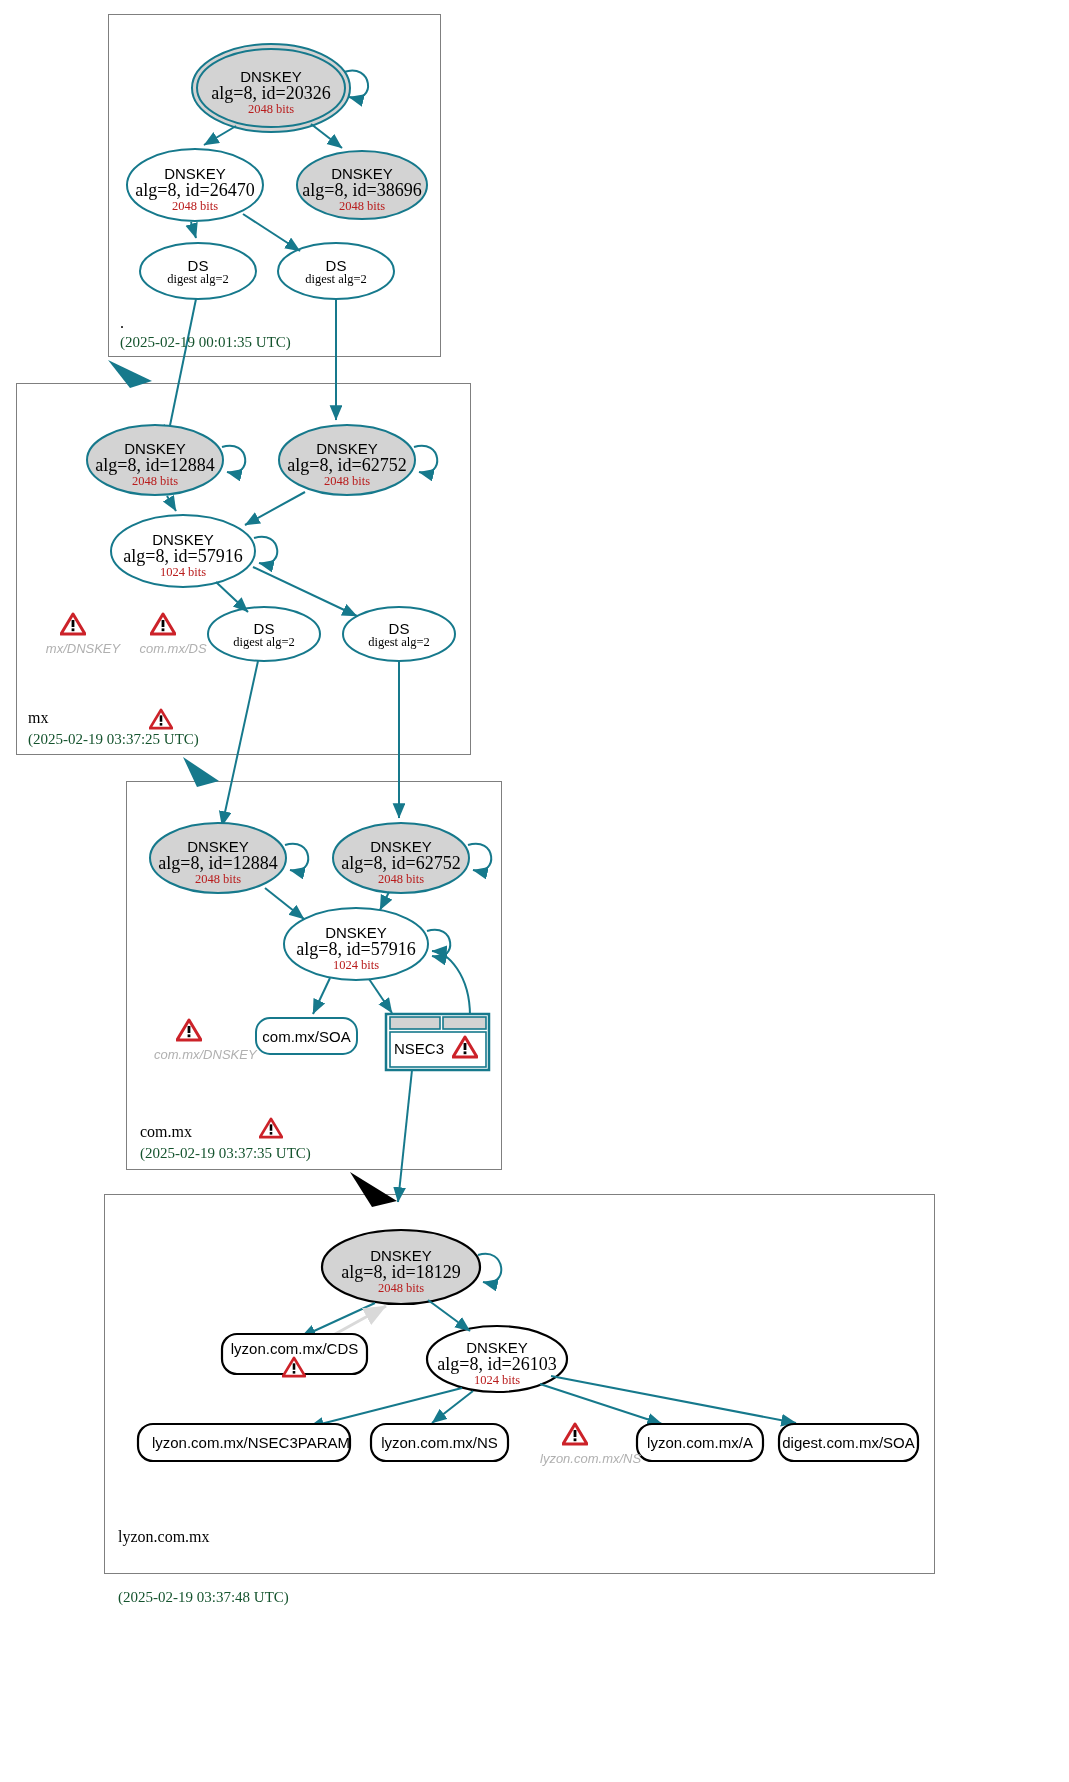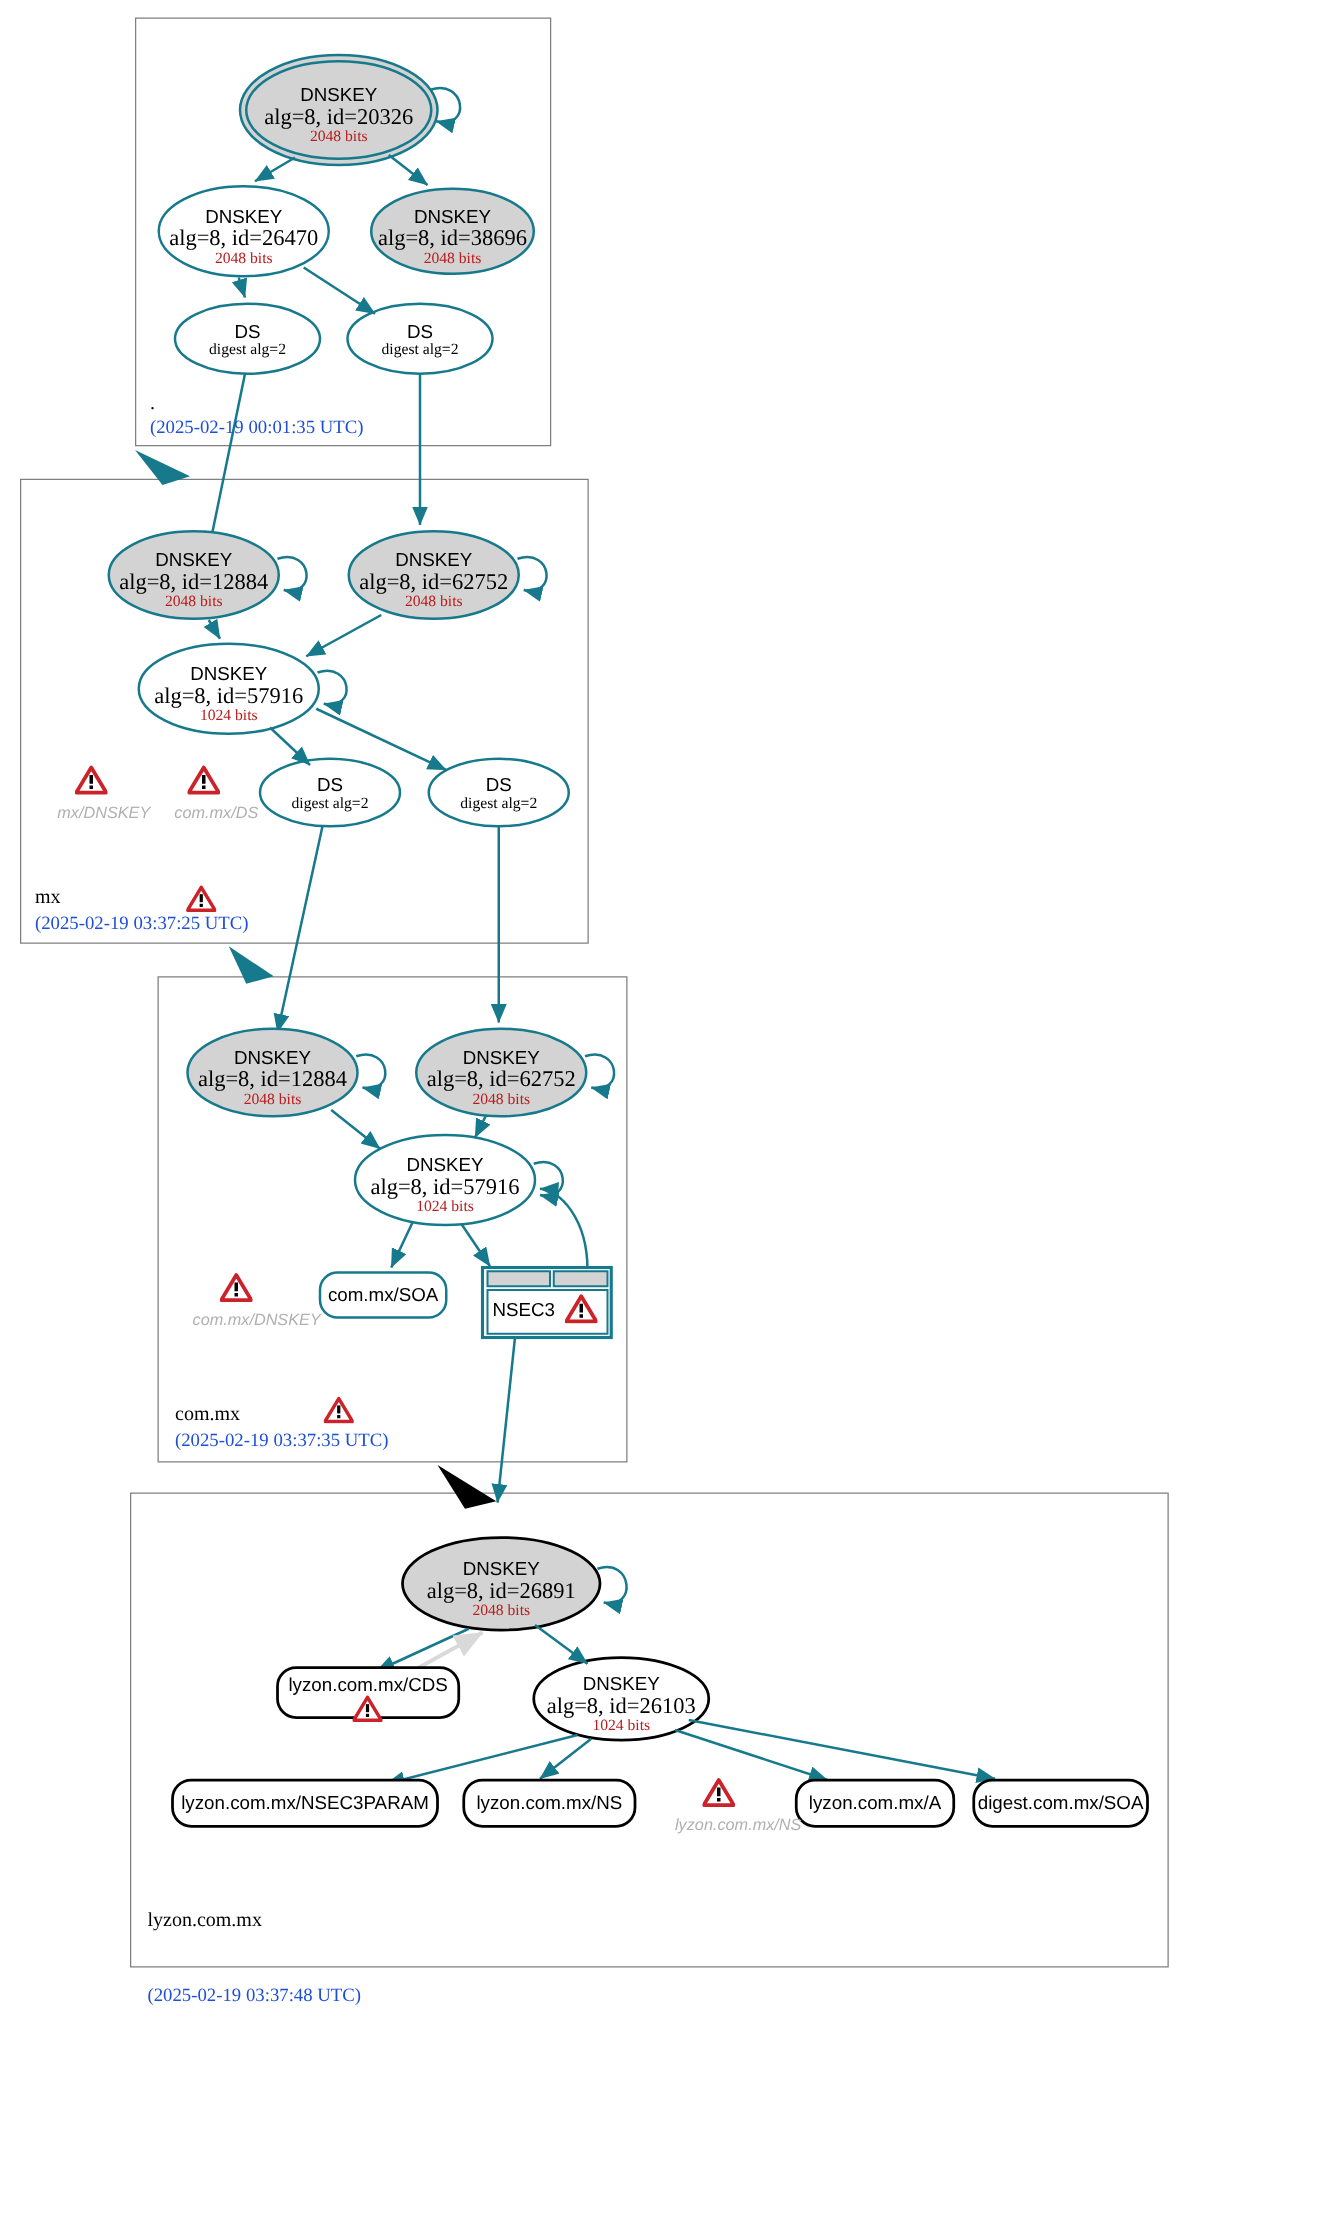--- a/index.html
+++ b/index.html
@@ -2,21 +2,21 @@
 <html><head>
 <meta charset="utf-8">
 <style>
   html,body{margin:0;padding:0;background:#ffffff;}
   body{font-family:"Liberation Sans", sans-serif;}
   #stage{position:relative;width:1069px;height:1633px;overflow:hidden;background:#fff;border-radius:28px;}
 
   
   .zone{position:absolute;border:1px solid #7f7f7f;background:transparent;box-sizing:border-box;}
   .zone-name{position:absolute;font-family:"Liberation Serif", serif;font-size:16px;color:#000;white-space:nowrap;}
-  .zone-time{position:absolute;font-family:"Liberation Serif", serif;font-size:15px;color:#1d4ed8;white-space:nowrap;}
+  .zone-time{position:absolute;font-family:"Liberation Serif", serif;font-size:15px;color:#14532d;white-space:nowrap;}
 
   
   svg.layer{position:absolute;left:0;top:0;width:1069px;height:1782px;overflow:visible;pointer-events:none;}
 
   
   .nlabel{position:absolute;text-align:center;pointer-events:none;line-height:1.03;}
   .nlabel .t1{font-family:"Liberation Sans", sans-serif;font-size:15px;color:#000;display:block;}
   .nlabel .t2{font-family:"Liberation Serif", serif;font-size:18px;color:#000;display:block;}
   .nlabel .t3{font-family:"Liberation Serif", serif;font-size:12.5px;color:#b91c1c;display:block;}
   .rrlabel{position:absolute;text-align:center;font-family:"Liberation Sans", sans-serif;font-size:15px;color:#000;pointer-events:none;white-space:nowrap;}
@@ -215,37 +215,37 @@
   <div class="warnicon" style="left:452px;top:1035px;">
     <svg width="26" height="24" viewBox="0 0 26 24">
         <polygon points="13,2 25,22 1,22" fill="#ffffff" stroke="#cc2229" stroke-width="3" stroke-linejoin="round"></polygon>
         <rect x="11.6" y="8" width="2.8" height="7" fill="#000"></rect>
         <rect x="11.6" y="16.4" width="2.8" height="2.8" fill="#000"></rect>
       </svg>
   </div>
 
   <div class="nlabel" style="left:321px;top:1248px;width:160px;">
     <span class="t1">DNSKEY</span>
-    <span class="t2">alg=8, id=26891</span>
+    <span class="t2">alg=8, id=18129</span>
     <span class="t3">2048 bits</span>
   </div>
   <div class="nlabel" style="left:417px;top:1340px;width:160px;">
     <span class="t1">DNSKEY</span>
     <span class="t2">alg=8, id=26103</span>
     <span class="t3">1024 bits</span>
   </div>
   <div class="rrlabel" style="left:222px;top:1340px;width:145px;">lyzon.com.mx/CDS</div>
   <div class="warnicon" style="left:282px;top:1356px;">
     <svg width="24" height="22" viewBox="0 0 26 24">
         <polygon points="13,2 25,22 1,22" fill="#ffffff" stroke="#cc2229" stroke-width="3" stroke-linejoin="round"></polygon>
         <rect x="11.6" y="8" width="2.8" height="7" fill="#000"></rect>
         <rect x="11.6" y="16.4" width="2.8" height="2.8" fill="#000"></rect>
       </svg>
   </div>
-  <div class="rrlabel" style="left:138px;top:1434px;width:212px;">lyzon.com.mx/NSEC3PARAM</div>
+  <div class="rrlabel" style="left:138px;top:1434px;width:212px;text-align:right;">lyzon.com.mx/NSEC3PARAM</div>
   <div class="rrlabel" style="left:371px;top:1434px;width:137px;">lyzon.com.mx/NS</div>
   <div class="rrlabel" style="left:637px;top:1434px;width:126px;text-align:center;">lyzon.com.mx/A</div>
   <div class="rrlabel" style="left:779px;top:1434px;width:139px;">digest.com.mx/SOA</div>
 
   <div class="warn" style="left:18px;top:612px;width:110px;">
     <svg width="26" height="24" viewBox="0 0 26 24">
         <polygon points="13,2 25,22 1,22" fill="#ffffff" stroke="#cc2229" stroke-width="3" stroke-linejoin="round"></polygon>
         <rect x="11.6" y="8" width="2.8" height="7" fill="#000"></rect>
         <rect x="11.6" y="16.4" width="2.8" height="2.8" fill="#000"></rect>
       </svg>

